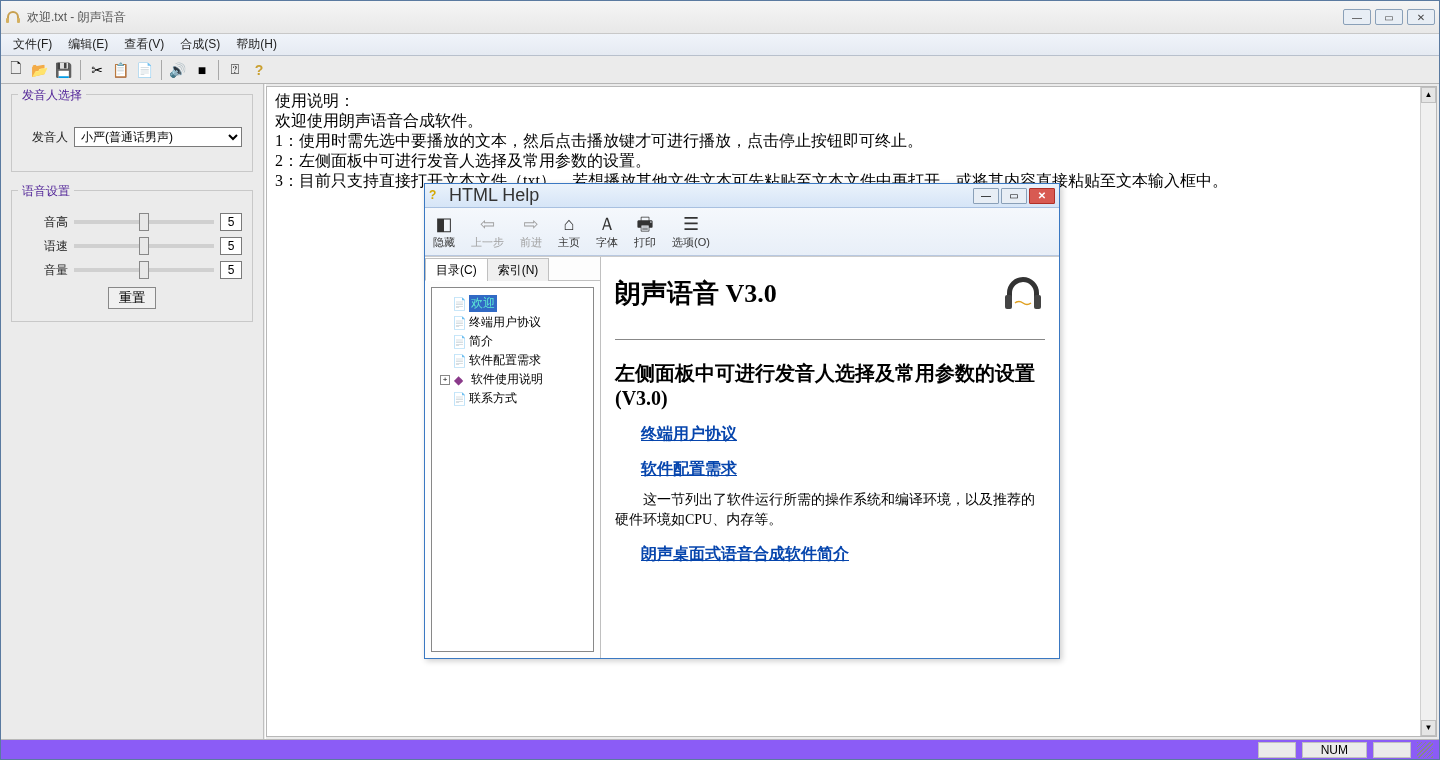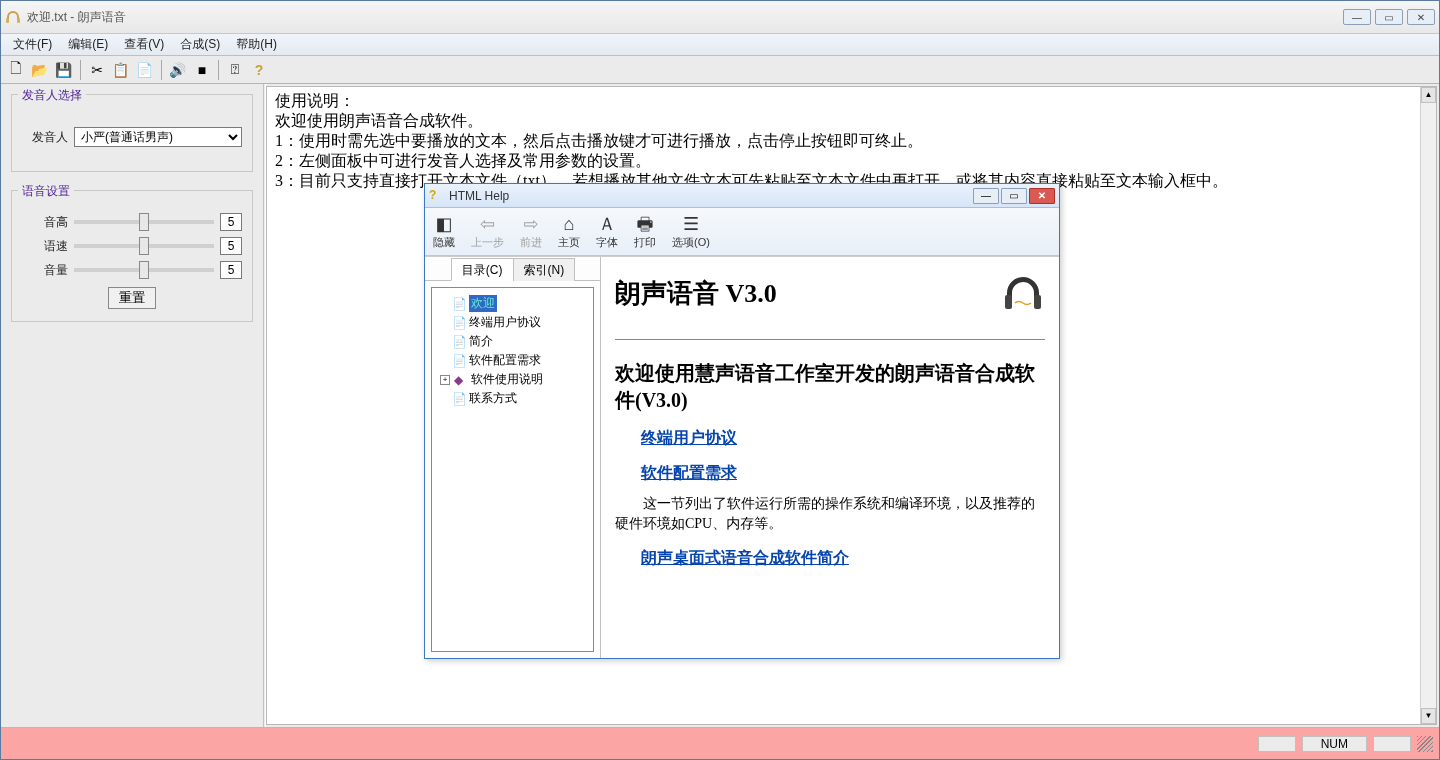--- a/index.html
+++ b/index.html
@@ -35,38 +35,38 @@
 .reset-btn { width: 48px; height: 22px; border: 1px solid #888; background: #f0f0f0; margin: 8px auto 0; display: block; cursor: pointer; }
 
 
 .right-panel { flex: 1; display: flex; background: #ebebeb; }
 .sep-vert { width: 3px; background: #ebebeb; border-left: 1px solid #c0c0c0; border-right: 1px solid #fff; }
 .editor { flex: 1; background: #fff; border: 1px solid #b8b8b8; margin: 2px 2px 2px 0; padding: 4px 8px; font-family: "SimSun", "NSimSun", serif; font-size: 16px; line-height: 20px; color: #000; overflow: hidden; position: relative; }
 .editor-scroll { position: absolute; right: 0; top: 0; bottom: 0; width: 16px; background: #f0f0f0; border-left: 1px solid #d0d0d0; }
 .scroll-btn { height: 16px; background: #e5e5e5; border: 1px solid #c0c0c0; font-size: 8px; text-align: center; line-height: 14px; cursor: pointer; }
 
 
-.status-bar { height: 32px; border-top: 1px solid #b8b8b8; background: #fca5a5; display: flex; align-items: center; justify-content: flex-end; padding: 0 6px; gap: 6px; font-size: 12px; }
+.status-bar { height: 20px; border-top: 1px solid #b8b8b8; background: #8b5cf6; display: flex; align-items: center; justify-content: flex-end; padding: 0 6px; gap: 6px; font-size: 12px; }
 .status-cell { border: 1px solid #c0c0c0; padding: 0 18px; height: 16px; line-height: 14px; background: #ebebeb; min-width: 30px; }
 .resize-grip { width: 16px; height: 16px; background: repeating-linear-gradient(135deg,#888 0,#888 1px,transparent 1px,transparent 3px); }
 
 
 .help-window { position: absolute; left: 424px; top: 183px; width: 636px; height: 476px; border: 1px solid #3a78c2; background: #fff; box-shadow: 2px 2px 6px rgba(0,0,0,0.2); display: flex; flex-direction: column; }
 .hw-title { height: 24px; background: linear-gradient(#eaf2fb,#d6e5f7); display: flex; align-items: center; padding: 0 4px; border-bottom: 1px solid #a8c0e0; }
 .hw-title .hw-icon { width: 16px; height: 16px; margin-right: 4px; color: #d4a800; font-weight: bold; }
-.hw-title .hw-t { flex: 1; color: #333; font-size: 12px; }
+.hw-title .hw-t { flex: 1; color: #333; font-size: 18px; }
 .hw-btn { width: 26px; height: 16px; border: 1px solid #8aa0b8; background: #e8eef5; margin-left: 2px; display: flex; align-items: center; justify-content: center; font-size: 10px; cursor: pointer; border-radius: 1px; }
 .hw-close { background: #d85a52; border-color: #b03028; color: #fff; font-weight: bold; }
 .hw-toolbar { height: 48px; background: linear-gradient(#f5f8fc,#e8eff8); border-bottom: 1px solid #b8c8e0; display: flex; align-items: center; padding: 0 8px; gap: 16px; }
 .hw-tbtn { display: flex; flex-direction: column; align-items: center; cursor: pointer; color: #333; font-size: 11px; gap: 1px; }
 .hw-tbtn.disabled { color: #a0a0a0; }
 .hw-tbtn .ico { font-size: 18px; height: 20px; line-height: 20px; }
 .hw-body { flex: 1; display: flex; border-top: 1px solid #ccc; overflow: hidden; }
 .hw-left { width: 176px; border-right: 1px solid #c0c0c0; display: flex; flex-direction: column; background: #fdfdfd; }
-.hw-tabs { height: 24px; display: flex; border-bottom: 1px solid #c0c0c0; justify-content: center; }
+.hw-tabs { height: 24px; display: flex; border-bottom: 1px solid #c0c0c0; }
 .hw-tab { padding: 3px 10px; border: 1px solid #c0c0c0; border-bottom: none; margin-right: -1px; background: #f0f0f0; font-size: 12px; cursor: pointer; position: relative; top: 1px; }
 .hw-tab.active { background: #fff; border-bottom: 1px solid #fff; }
 .hw-tree { flex: 1; border: 1px solid #888; margin: 6px; padding: 6px 2px; background: #fff; overflow: auto; }
 .tree-item { display: flex; align-items: center; gap: 3px; padding: 1px 2px 1px 18px; font-size: 12px; cursor: pointer; white-space: nowrap; }
 .tree-item .tico { width: 14px; font-size: 12px; }
 .tree-item .lbl.sel { background: #316ac5; color: #5eead4; padding: 0 2px; }
 .tree-item.parent { padding-left: 6px; }
 .tree-plus { width: 10px; height: 10px; border: 1px solid #888; font-size: 8px; line-height: 8px; text-align: center; margin-right: 1px; }
 .hw-right { flex: 1; background: #fff; padding: 14px 14px; overflow: hidden; font-family: "SimSun", serif; position: relative; }
 .hw-h1 { font-size: 26px; font-weight: bold; border-bottom: 1px solid #888; padding-bottom: 24px; margin-bottom: 20px; display: flex; justify-content: space-between; align-items: center; }
@@ -259,20 +259,20 @@
         <span>朗声语音  V3.0</span>
         <span class="headphone-icon">
           <svg viewBox="0 0 44 44" width="44" height="44">
               <path d="M6 22a16 16 0 0132 0v8h-5v-8a11 11 0 00-22 0v8H6v-8z" fill="#333"></path>
               <rect x="4" y="24" width="7" height="14" rx="2" fill="#444"></rect>
               <rect x="33" y="24" width="7" height="14" rx="2" fill="#444"></rect>
               <path d="M14 32q4 -3 8 0q4 3 8 0" stroke="#e0a020" stroke-width="1.5" fill="none"></path>
             </svg>
         </span>
       </div>
-      <div class="hw-h2">欢迎使用慧声语音工作室开发的朗声语音合成软件(V3.0)</div>
+      <div class="hw-h2">左侧面板中可进行发音人选择及常用参数的设置(V3.0)</div>
       <a class="hw-link">终端用户协议</a>
       <a class="hw-link">软件配置需求</a>
       <div class="hw-p">这一节列出了软件运行所需的操作系统和编译环境，以及推荐的硬件环境如CPU、内存等。</div>
       <a class="hw-link" style="margin-bottom:0">朗声桌面式语音合成软件简介</a>
     </div>
   </div>
 </div>
 
 </body></html>

